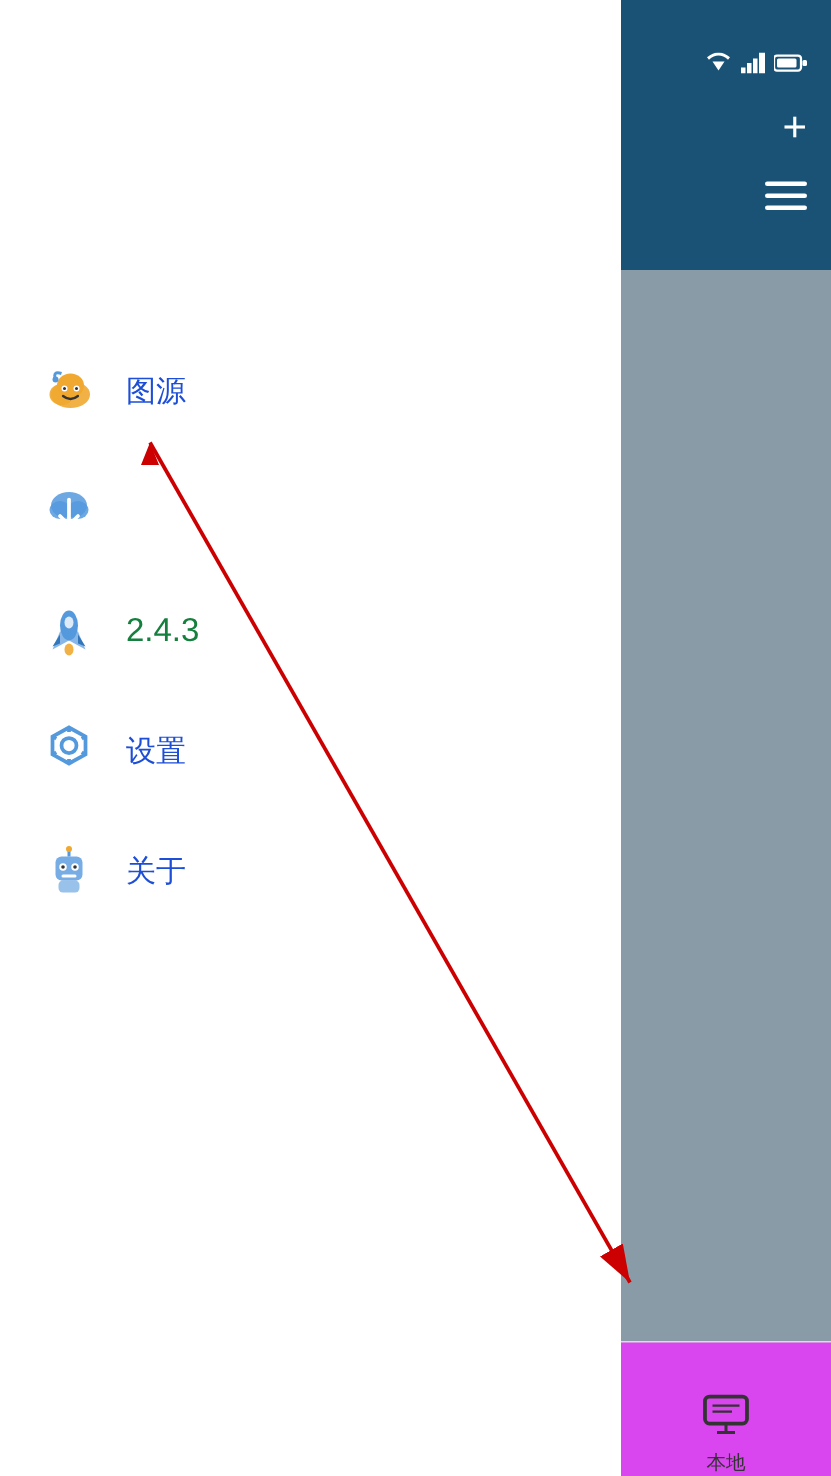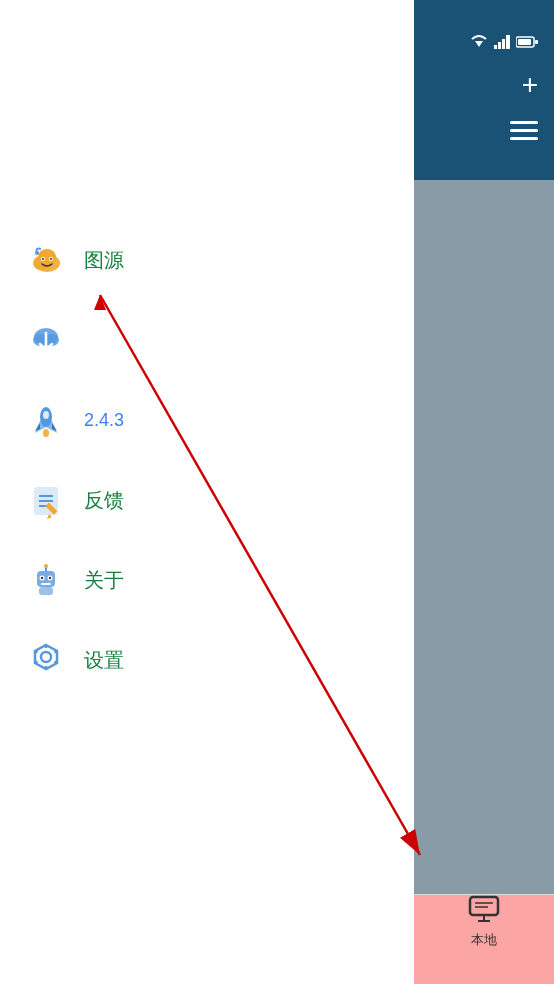--- a/index.html
+++ b/index.html
@@ -47,26 +47,26 @@
       background: white;
       border-radius: 2px;
     }
 
     
     .bottom-bar {
       position: absolute;
       bottom: 0; right: 0;
       width: 140px;
       height: 90px;
-      background: #fca5a5;
+      background: #d946ef;
       border-top: 1px solid #ddd;
       display: flex;
       flex-direction: column;
       align-items: center;
-      justify-content: flex-start;
+      justify-content: flex-end;
       gap: 4px;
       z-index: 2;
     }
 
     .bottom-label {
       font-size: 13px;
       color: #333;
     }
 
     
@@ -99,27 +99,27 @@
       height: 44px;
       margin-right: 16px;
       flex-shrink: 0;
       display: flex;
       align-items: center;
       justify-content: center;
     }
 
     .menu-label {
       font-size: 20px;
+      color: #1d4ed8;
+      flex: 1;
+    }
+
+    .menu-value {
+      font-size: 22px;
       color: #15803d;
-      flex: 1;
-    }
-
-    .menu-value {
-      font-size: 18px;
-      color: #3b82f6;
     }
 
     
     .arrow-overlay {
       position: absolute;
       top: 0; left: 0;
       width: 554px;
       height: 984px;
       pointer-events: none;
       z-index: 10;
@@ -211,77 +211,61 @@
 
         <polygon points="13,22 8,30 13,28" fill="#3377bb"></polygon>
         <polygon points="25,22 30,30 25,28" fill="#3377bb"></polygon>
 
         <ellipse cx="19" cy="32" rx="3" ry="4" fill="#f0a830" opacity="0.9"></ellipse>
       </svg>
     </div>
     <span class="menu-value">2.4.3</span>
   </div>
 
-  <div class="menu-item">
-    <div class="menu-icon">
-      <svg width="38" height="38" viewBox="0 0 38 38">
-
-        <rect x="8" y="7" width="22" height="26" rx="2" fill="#5599dd" opacity="0.2" stroke="#5599dd" stroke-width="2"></rect>
-
-        <line x1="12" y1="15" x2="26" y2="15" stroke="#5599dd" stroke-width="2"></line>
-        <line x1="12" y1="20" x2="26" y2="20" stroke="#5599dd" stroke-width="2"></line>
-        <line x1="12" y1="25" x2="20" y2="25" stroke="#5599dd" stroke-width="2"></line>
-
-        <rect x="22" y="22" width="5" height="12" rx="1" fill="#f0a830" transform="rotate(-45 24 28)"></rect>
-        <polygon points="22,33 20,38 25,36" fill="#f0a830"></polygon>
-      </svg>
-    </div>
-    <span class="menu-label">反馈</span>
-  </div>
-
-  <div class="menu-item">
-    <div class="menu-icon">
-      <svg width="38" height="38" viewBox="0 0 38 38">
-
-        <rect x="10" y="10" width="18" height="16" rx="4" fill="#5599dd" opacity="0.8"></rect>
-
-        <circle cx="15" cy="17" r="2.5" fill="white"></circle>
-        <circle cx="23" cy="17" r="2.5" fill="white"></circle>
-        <circle cx="15" cy="17" r="1.2" fill="#333"></circle>
-        <circle cx="23" cy="17" r="1.2" fill="#333"></circle>
-
-        <rect x="14" y="22" width="10" height="2" rx="1" fill="white"></rect>
-
-        <line x1="19" y1="10" x2="19" y2="6" stroke="#5599dd" stroke-width="2"></line>
-        <circle cx="19" cy="5" r="2" fill="#f0a830"></circle>
-
-        <rect x="12" y="26" width="14" height="8" rx="3" fill="#5599dd" opacity="0.6"></rect>
-      </svg>
-    </div>
-    <span class="menu-label">关于</span>
-  </div>
 
   <div class="menu-item">
     <div class="menu-icon">
       <svg width="38" height="38" viewBox="0 0 38 38">
 
         <polygon points="19,4 30,10 30,22 19,28 8,22 8,10" fill="none" stroke="#5599dd" stroke-width="2.5"></polygon>
         <circle cx="19" cy="16" r="5" fill="none" stroke="#5599dd" stroke-width="2.5"></circle>
 
         <line x1="19" y1="4" x2="19" y2="7" stroke="#5599dd" stroke-width="2.5"></line>
         <line x1="19" y1="25" x2="19" y2="28" stroke="#5599dd" stroke-width="2.5"></line>
         <line x1="8" y1="10" x2="10.5" y2="11.5" stroke="#5599dd" stroke-width="2.5"></line>
         <line x1="27.5" y1="20.5" x2="30" y2="22" stroke="#5599dd" stroke-width="2.5"></line>
         <line x1="8" y1="22" x2="10.5" y2="20.5" stroke="#5599dd" stroke-width="2.5"></line>
         <line x1="27.5" y1="11.5" x2="30" y2="10" stroke="#5599dd" stroke-width="2.5"></line>
       </svg>
     </div>
     <span class="menu-label">设置</span>
   </div>
 
+  <div class="menu-item">
+    <div class="menu-icon">
+      <svg width="38" height="38" viewBox="0 0 38 38">
+
+        <rect x="10" y="10" width="18" height="16" rx="4" fill="#5599dd" opacity="0.8"></rect>
+
+        <circle cx="15" cy="17" r="2.5" fill="white"></circle>
+        <circle cx="23" cy="17" r="2.5" fill="white"></circle>
+        <circle cx="15" cy="17" r="1.2" fill="#333"></circle>
+        <circle cx="23" cy="17" r="1.2" fill="#333"></circle>
+
+        <rect x="14" y="22" width="10" height="2" rx="1" fill="white"></rect>
+
+        <line x1="19" y1="10" x2="19" y2="6" stroke="#5599dd" stroke-width="2"></line>
+        <circle cx="19" cy="5" r="2" fill="#f0a830"></circle>
+
+        <rect x="12" y="26" width="14" height="8" rx="3" fill="#5599dd" opacity="0.6"></rect>
+      </svg>
+    </div>
+    <span class="menu-label">关于</span>
+  </div>
+
 </div>
 
 <div class="bottom-bar">
   <div>
     <svg width="32" height="28" viewBox="0 0 32 28">
 
       <rect x="2" y="2" width="28" height="18" rx="3" fill="none" stroke="#333" stroke-width="2.5"></rect>
       <line x1="16" y1="20" x2="16" y2="26" stroke="#333" stroke-width="2"></line>
       <line x1="10" y1="26" x2="22" y2="26" stroke="#333" stroke-width="2"></line>
 

